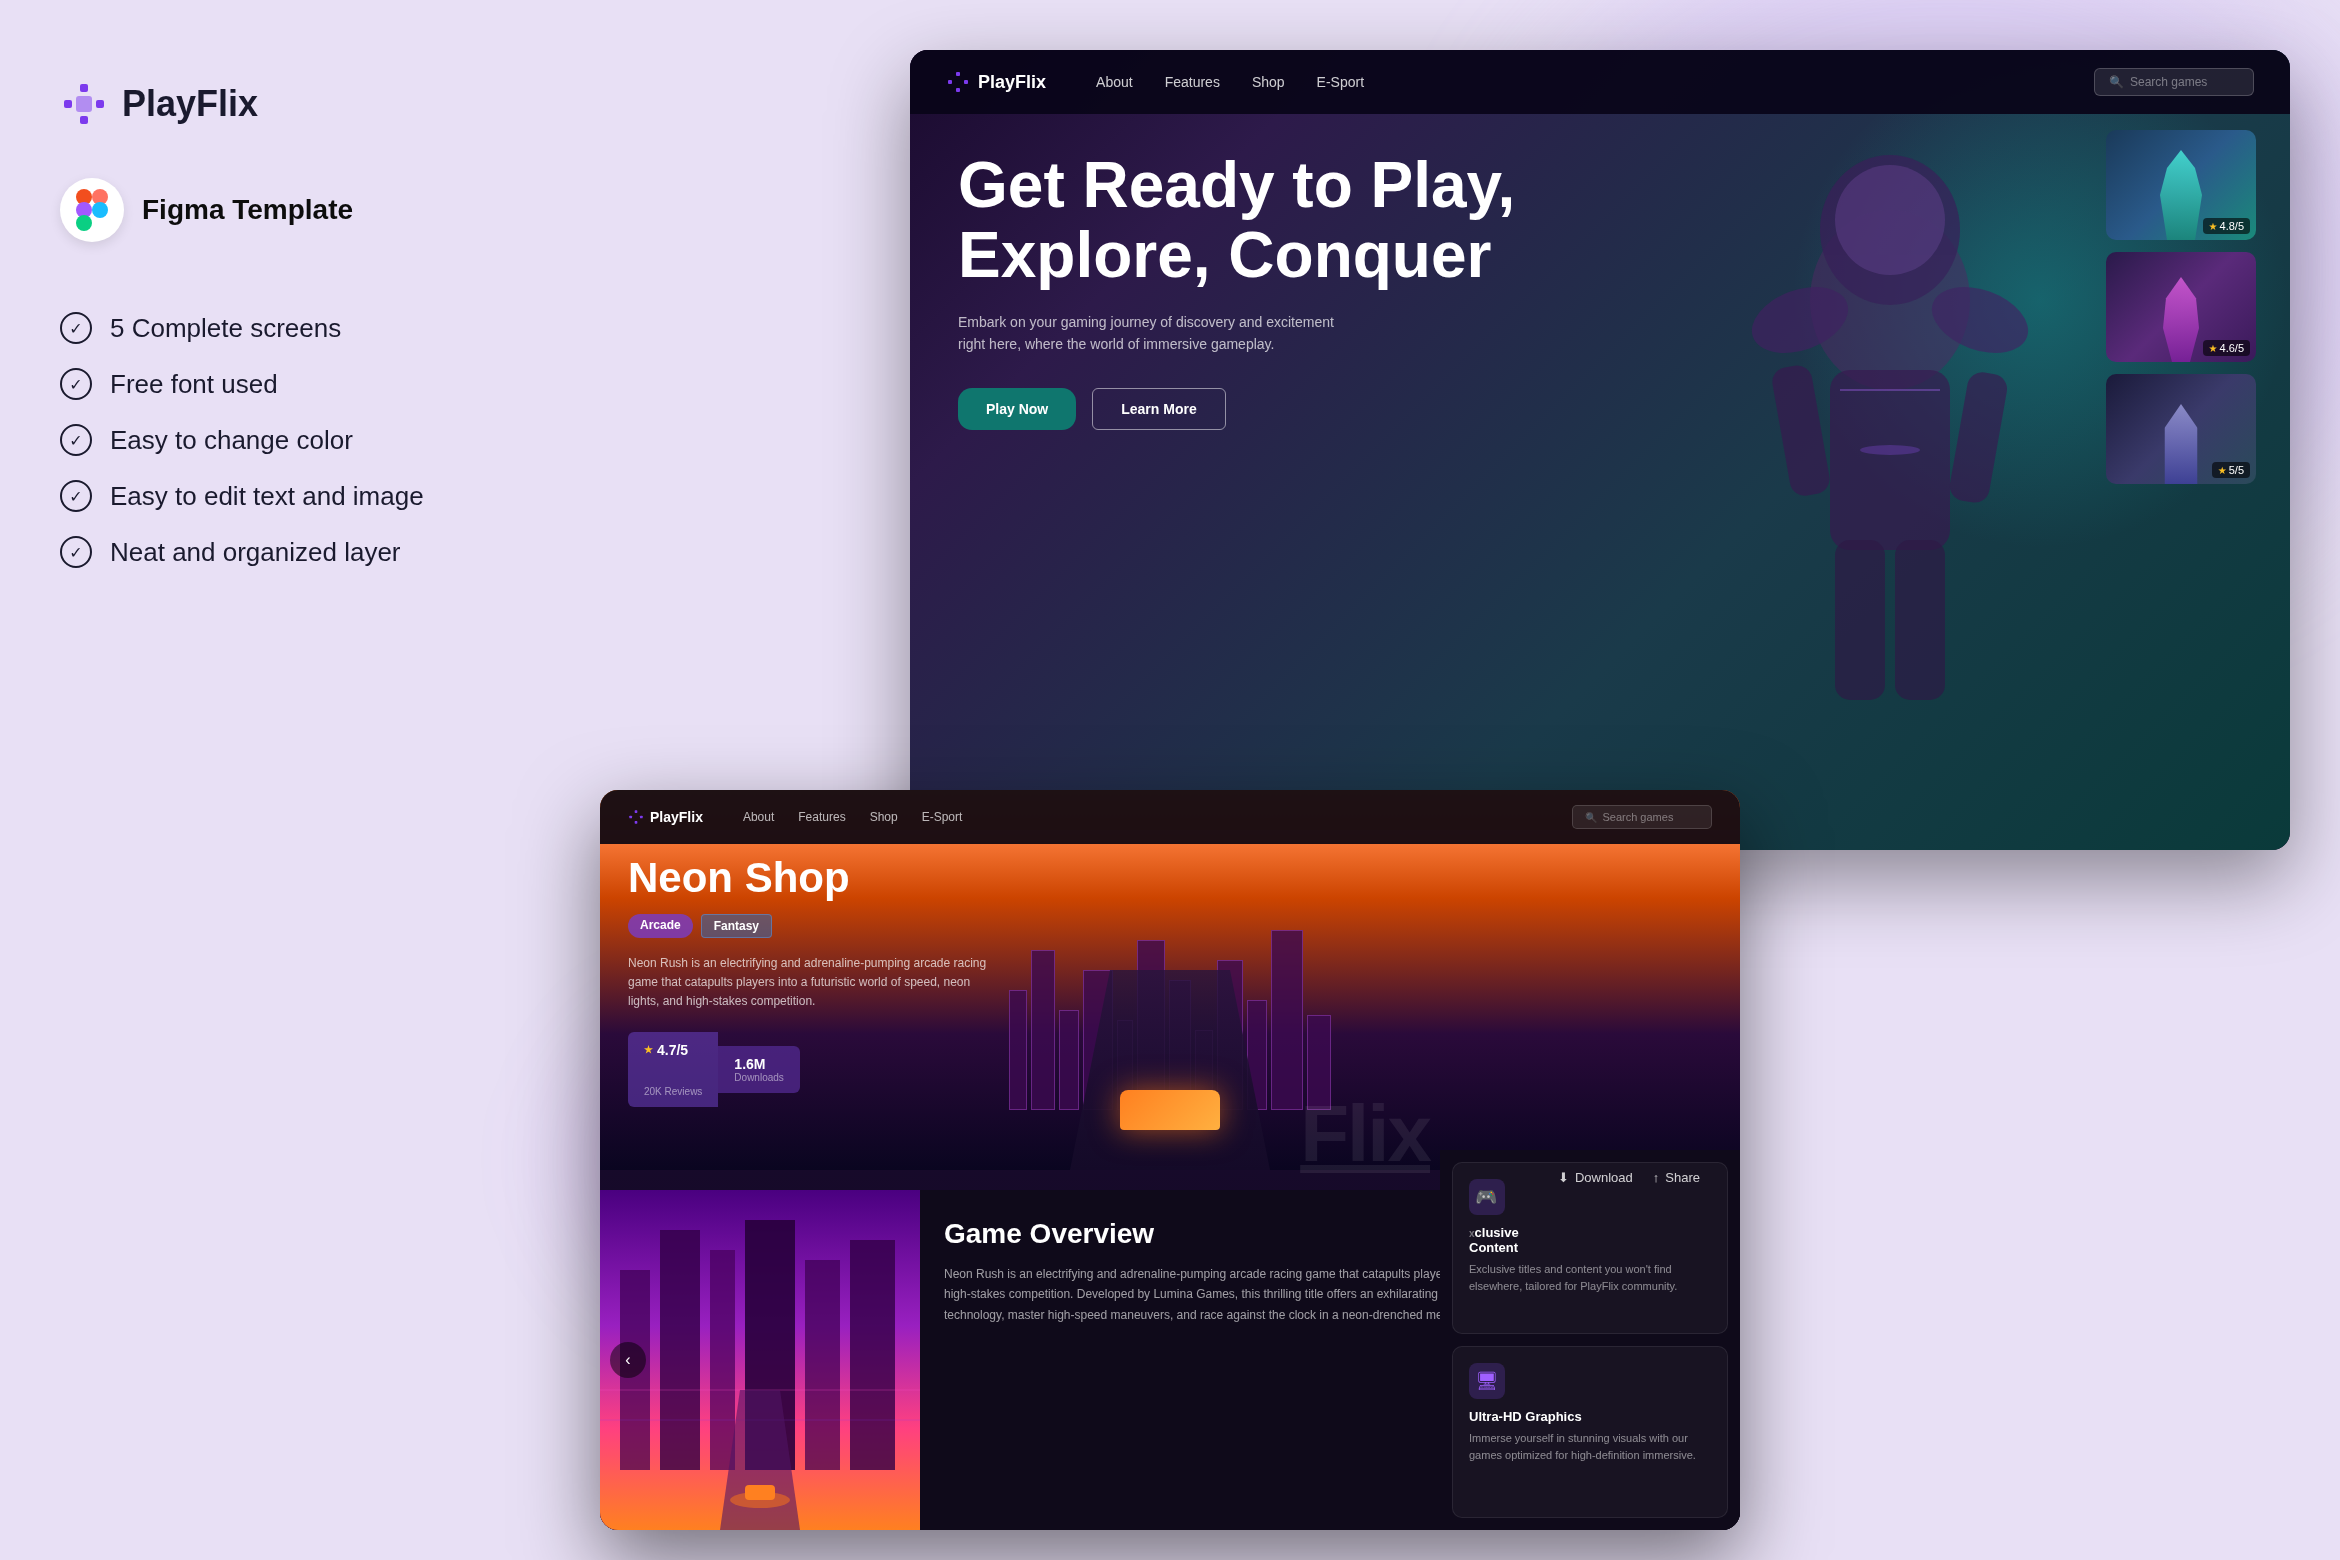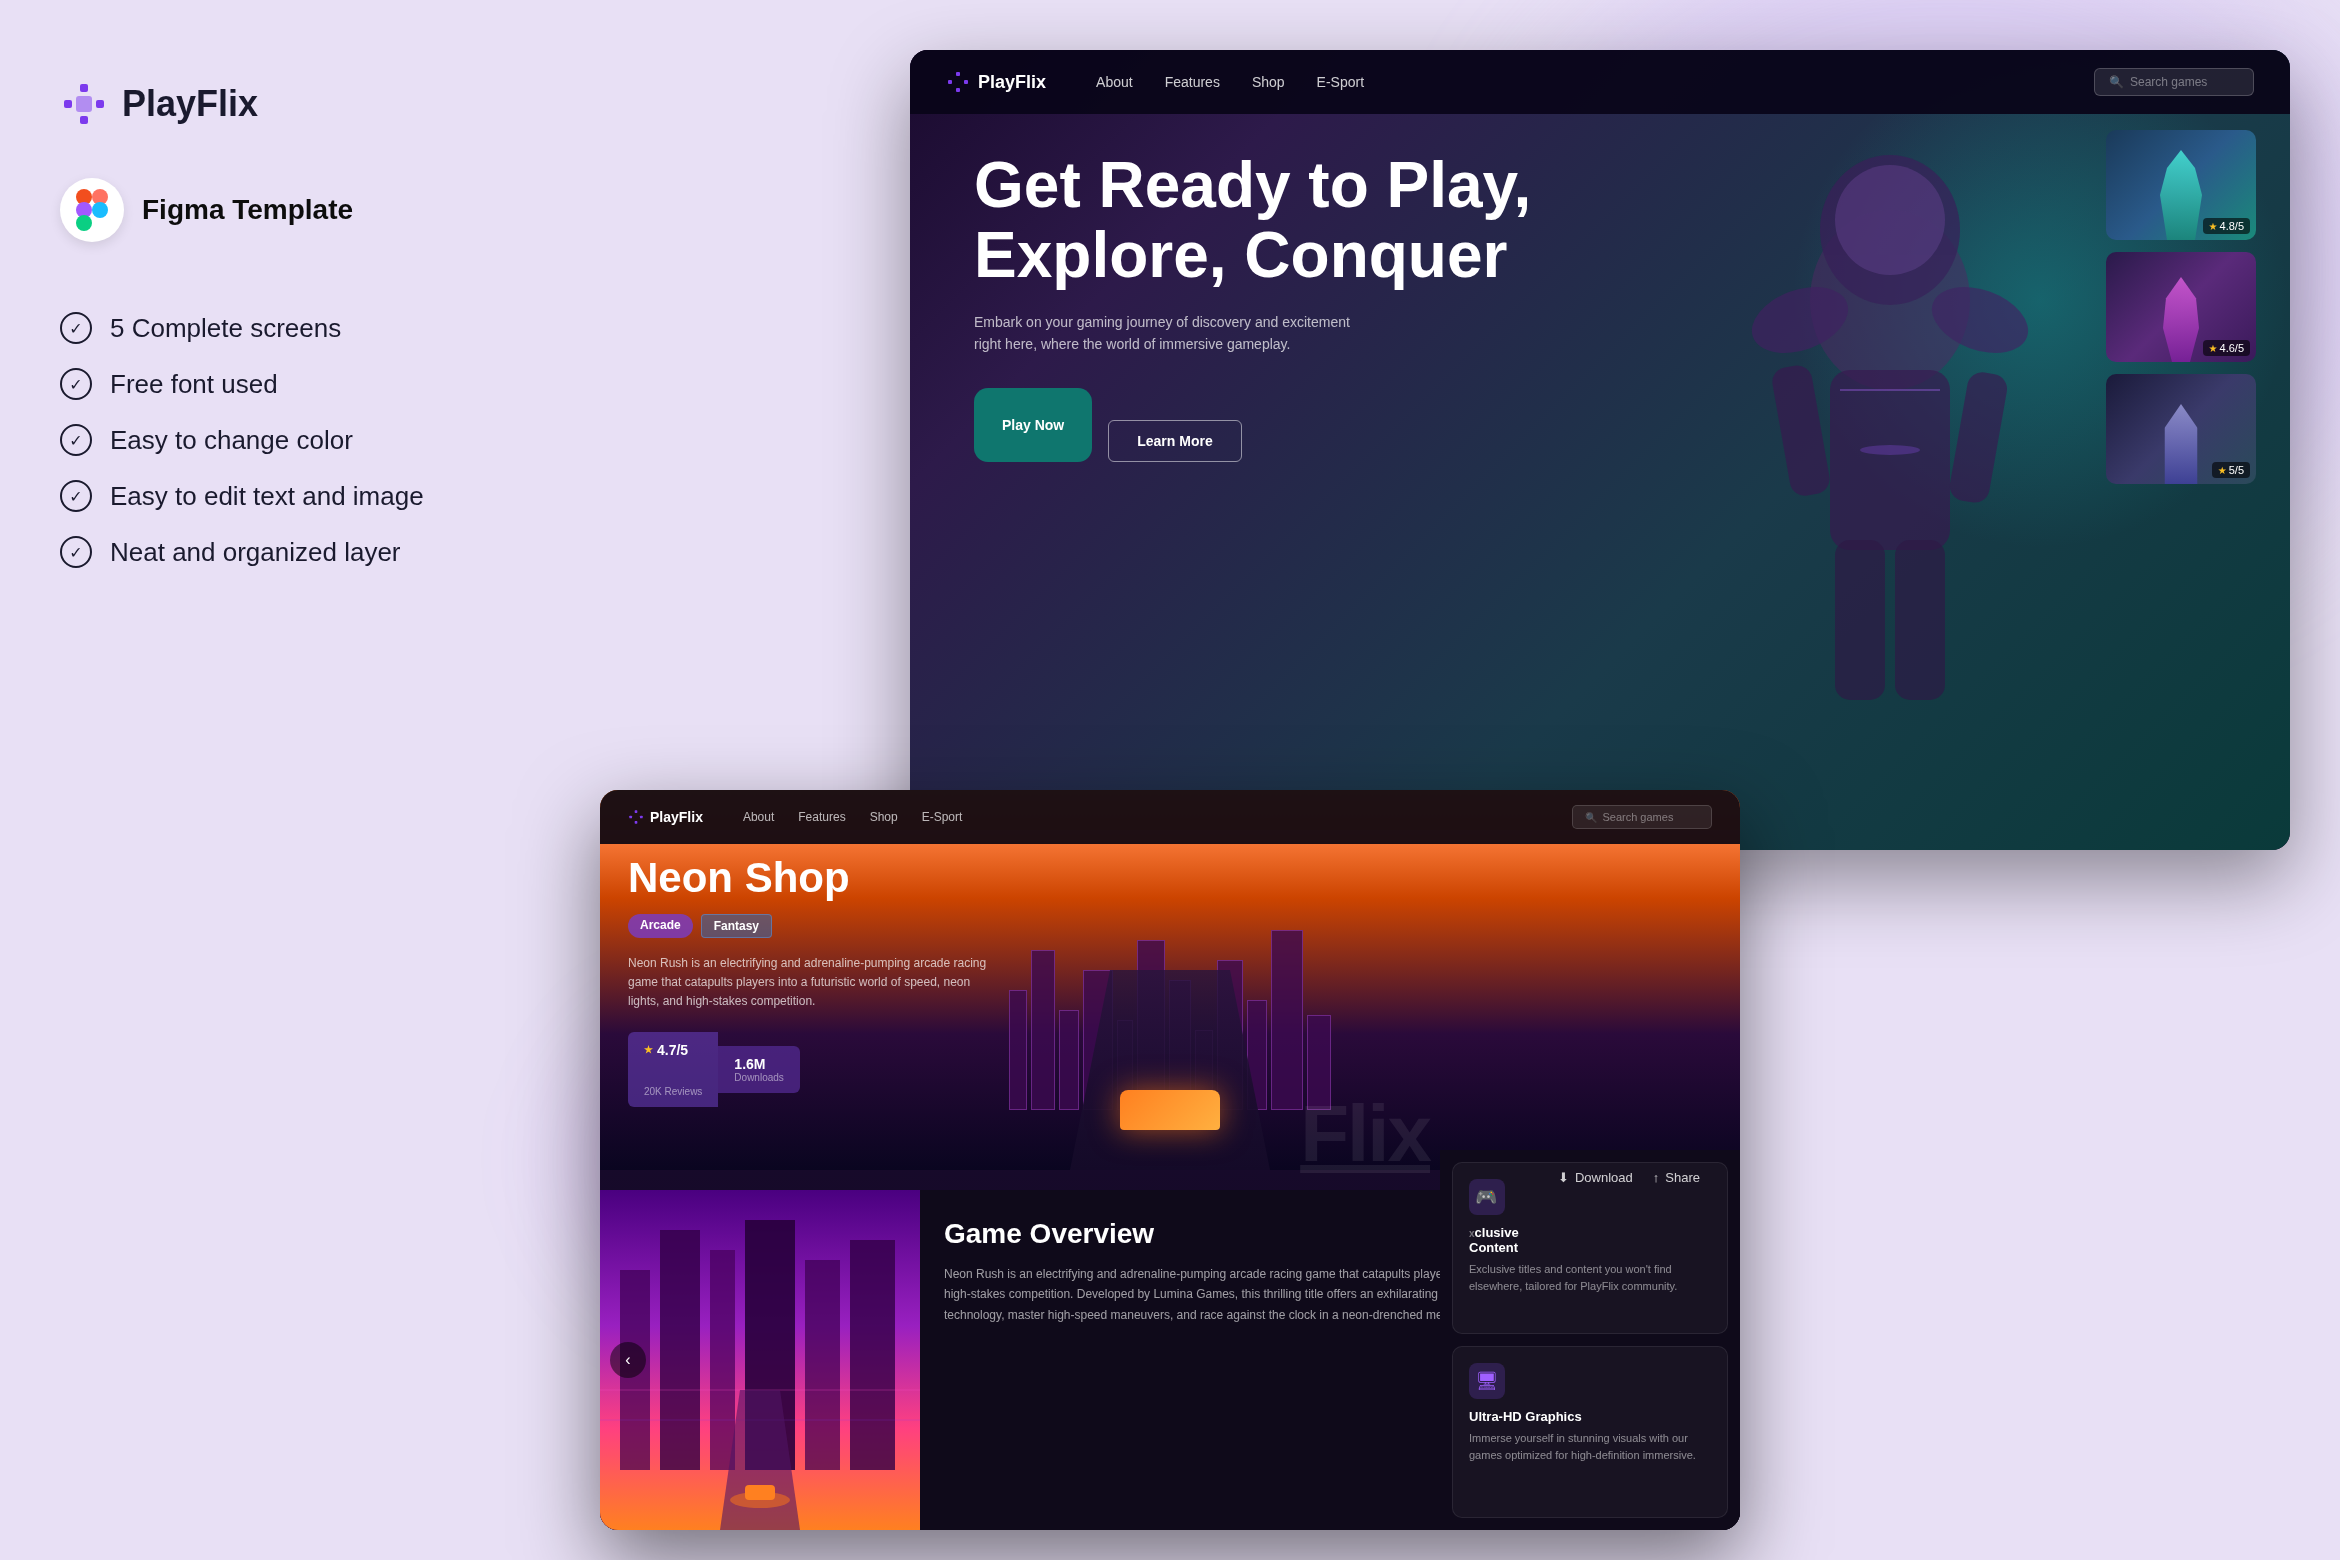--- a/index.html
+++ b/index.html
@@ -195,21 +195,21 @@
       width: 160px;
       display: flex;
       align-items: center;
       gap: 6px;
     }
 
     
     .hero-content {
       position: absolute;
       top: 100px;
-      left: 64px;
+      left: 48px;
       width: 560px;
       z-index: 5;
     }
 
     .hero-title {
       font-size: 64px;
       font-weight: 900;
       color: white;
       line-height: 1.1;
       margin-bottom: 20px;
@@ -241,21 +241,20 @@
 
     .btn-secondary {
       background: transparent;
       color: white;
       border: 1.5px solid rgba(255,255,255,0.5);
       padding: 12px 28px;
       border-radius: 6px;
       font-size: 14px;
       font-weight: 600;
       cursor: pointer;
-      margin-top: 32px;
     }
 
     
     .game-cards {
       position: absolute;
       right: 24px;
       top: 80px;
       width: 160px;
       display: flex;
       flex-direction: column;

